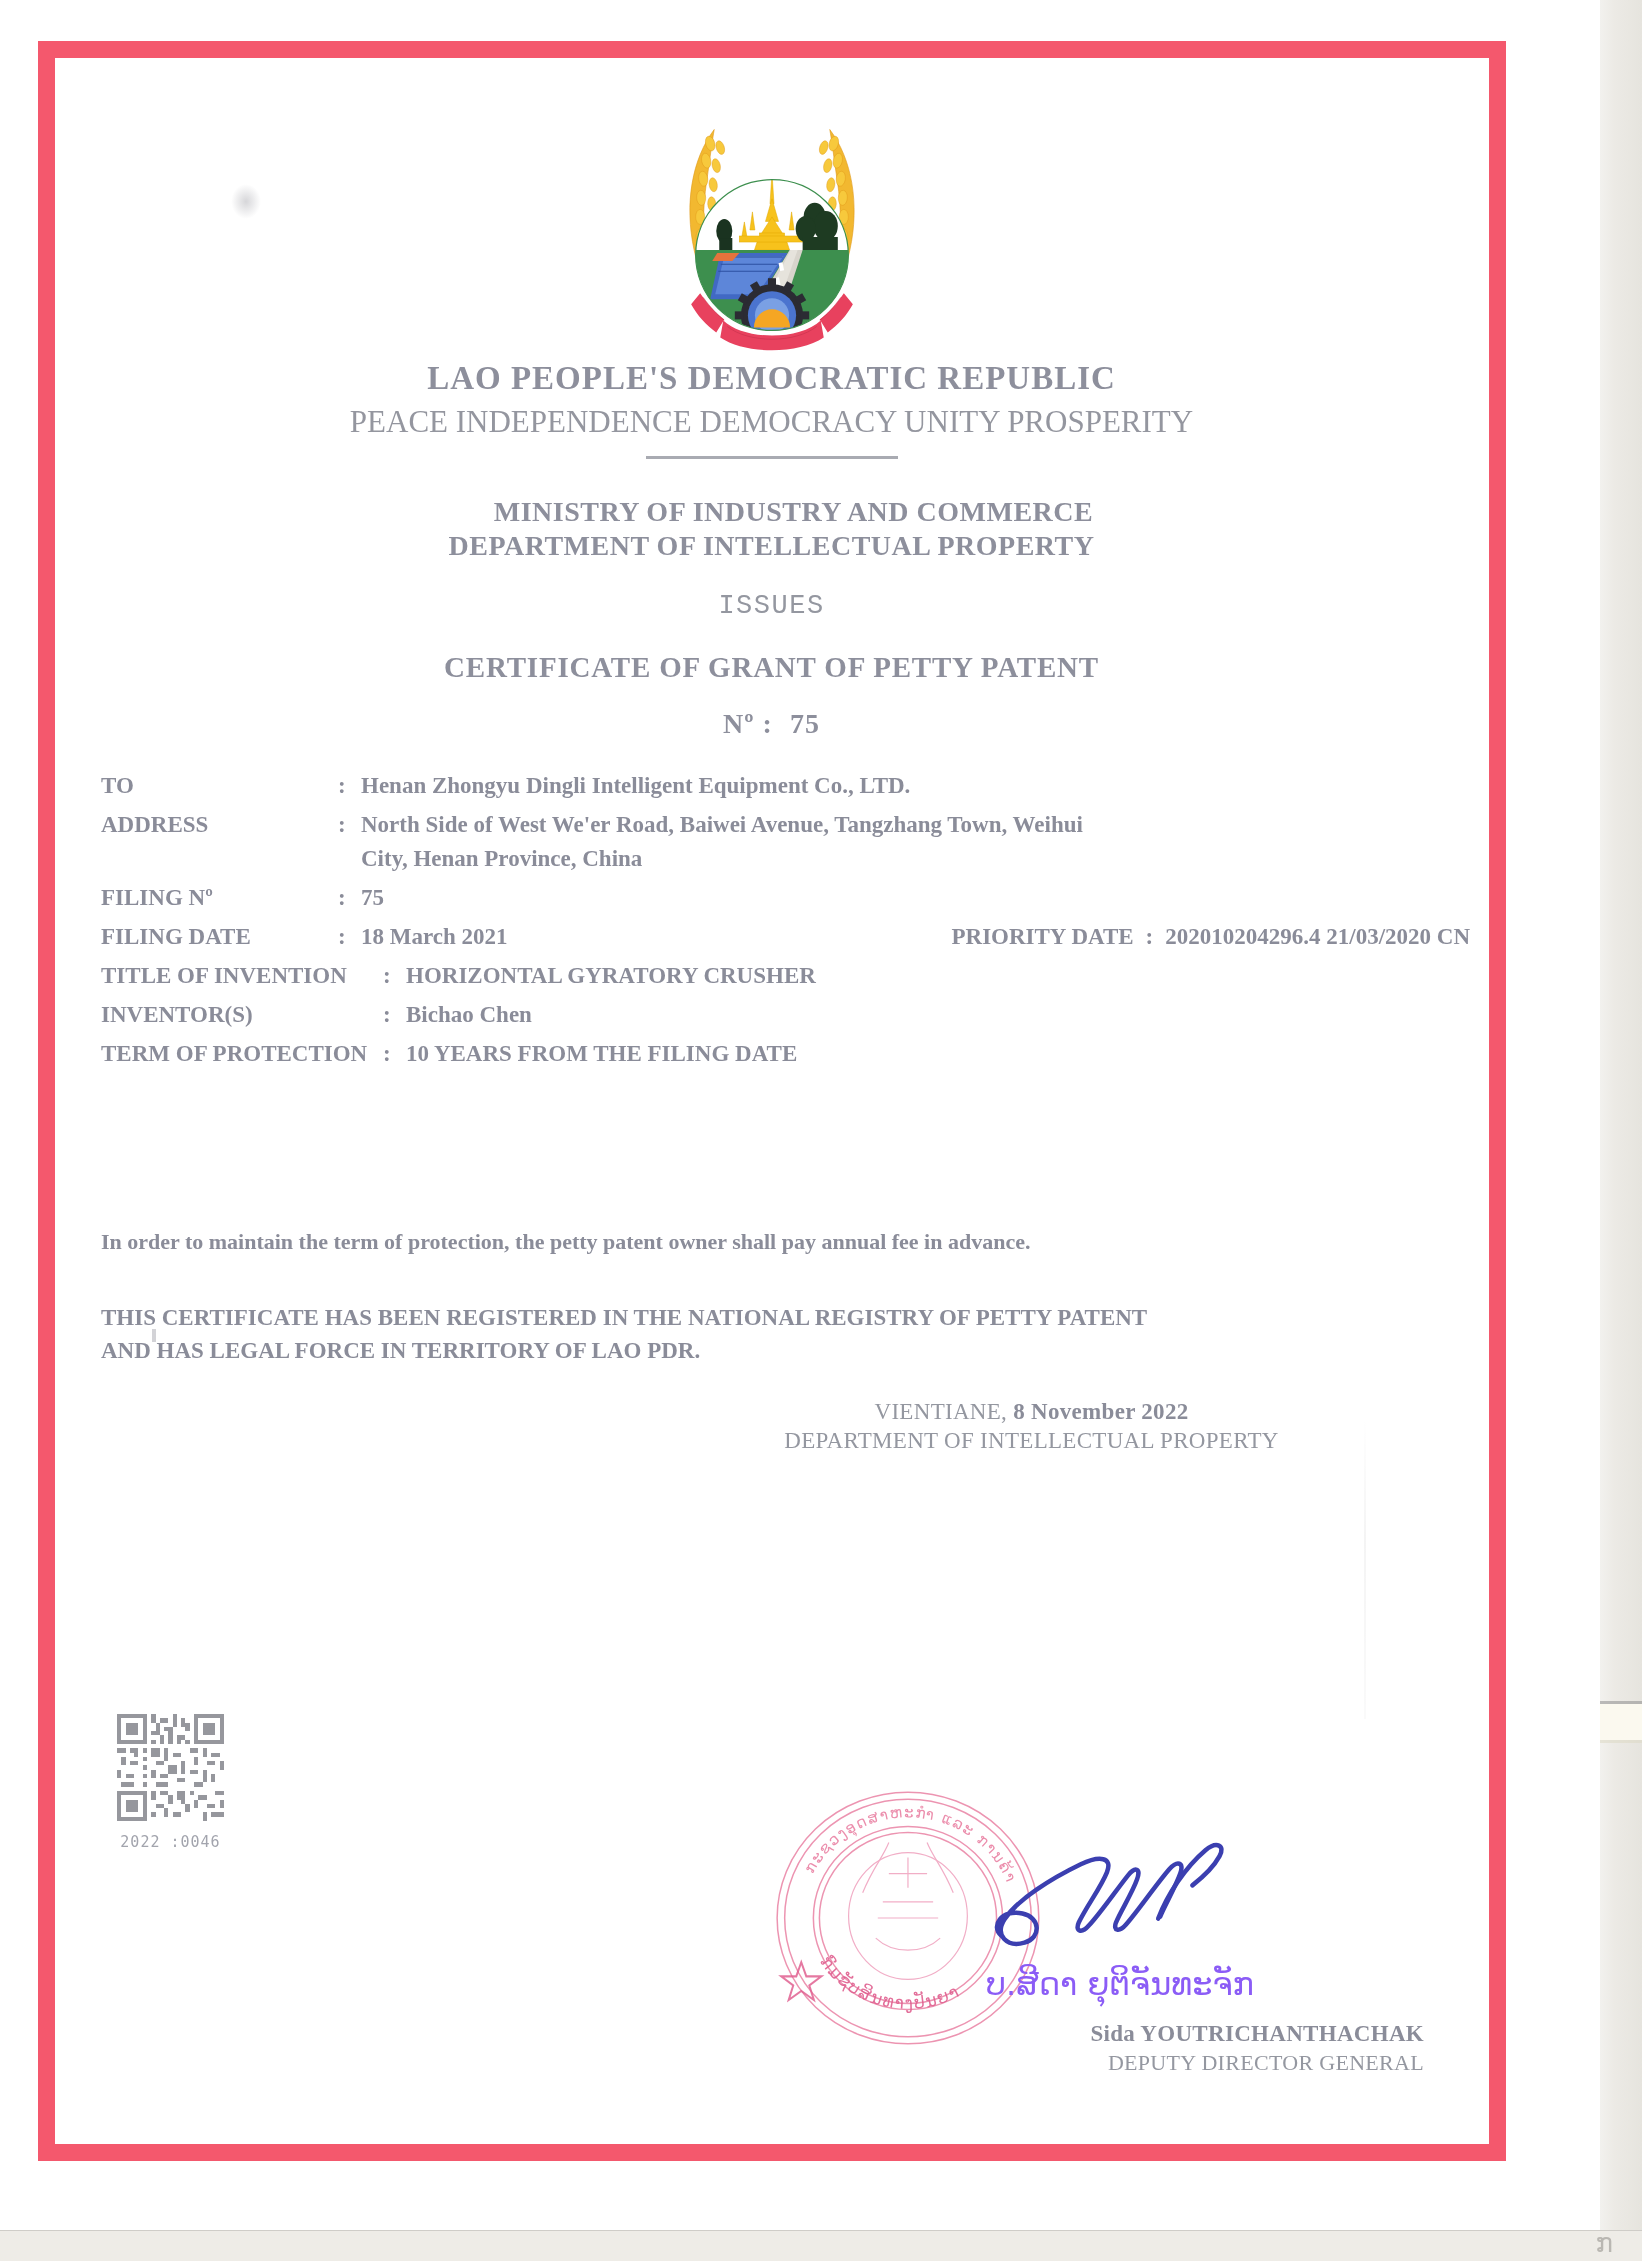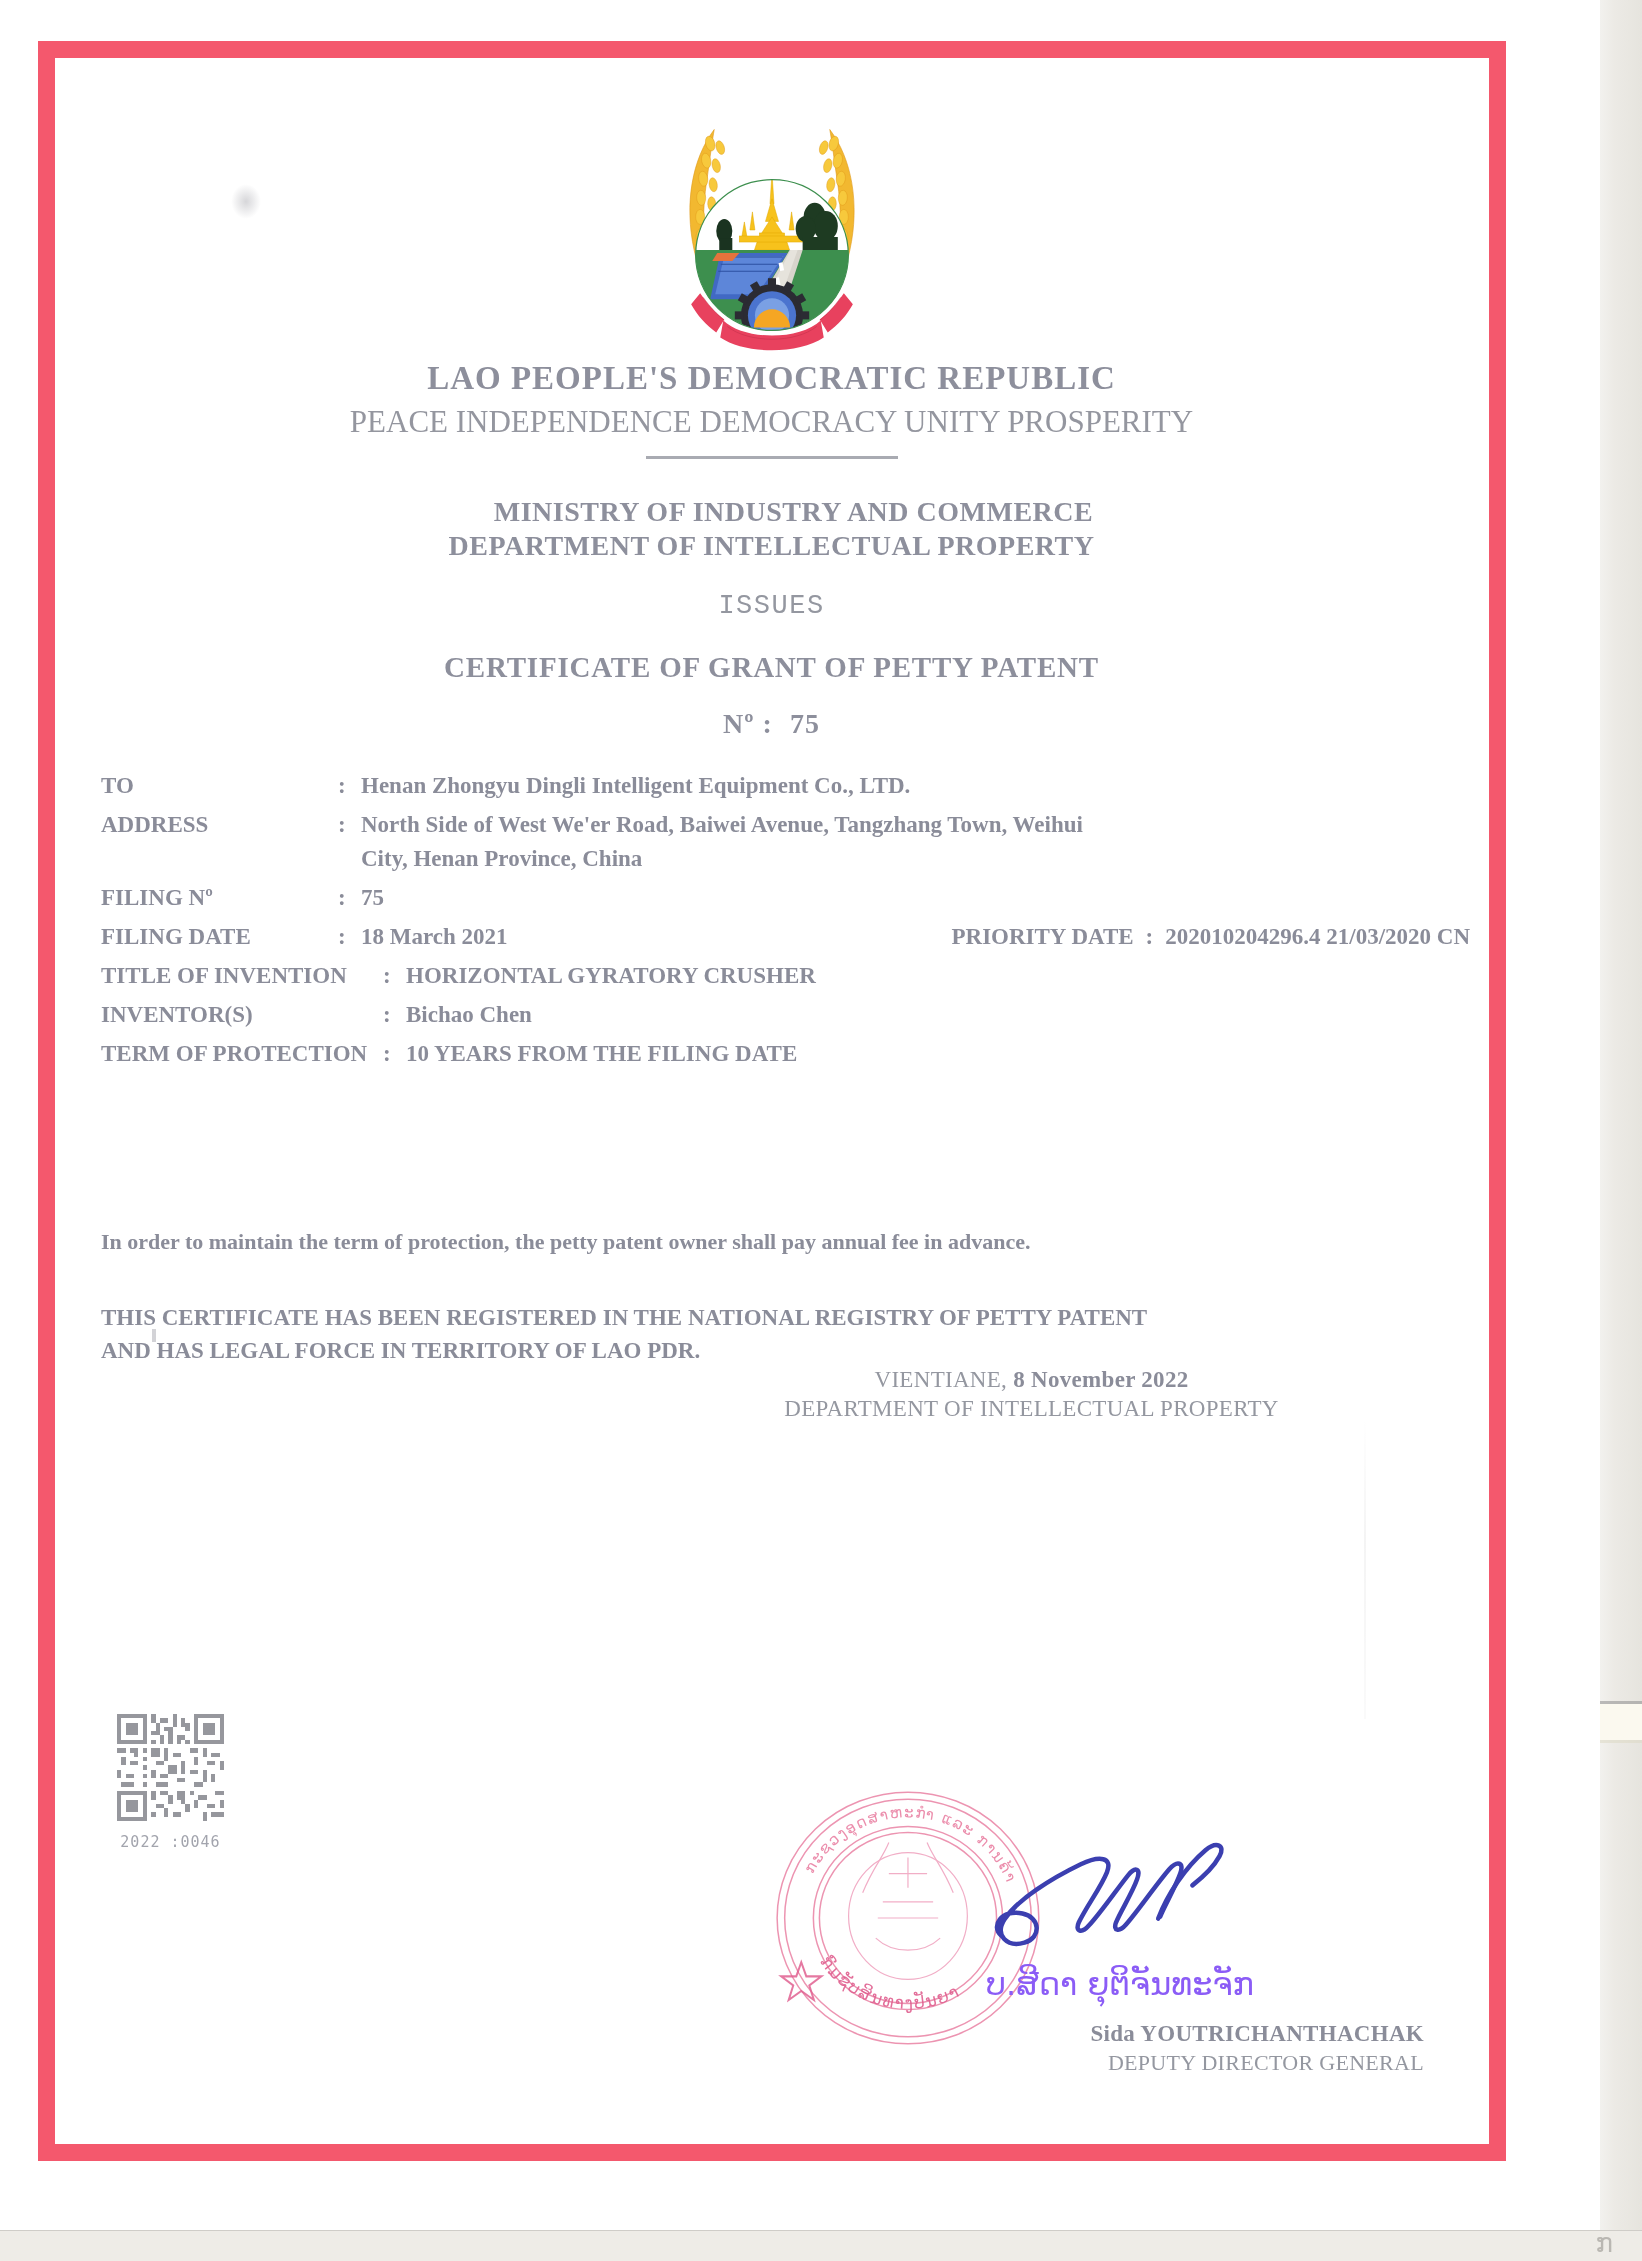--- a/index.html
+++ b/index.html
@@ -175,21 +175,21 @@
     font-size: 22px;
     font-weight: bold;
     line-height: 1.45;
   }
   .para.maintain { top: 1168px; }
   .para.registered { top: 1243px; font-size: 23px; }
   
   .sign-block {
     position: absolute;
     left: 584px;
-    top: 1309px;
+    top: 1341px;
     width: 785px;
     text-align: center;
     color: #9497a0;
   }
   .sign-block .city-date {
     font-size: 23px;
     letter-spacing: 0.3px;
   }
   .sign-block .city-date b { font-weight: bold; color: #8a8c99; }
   .sign-block .dept-line {

